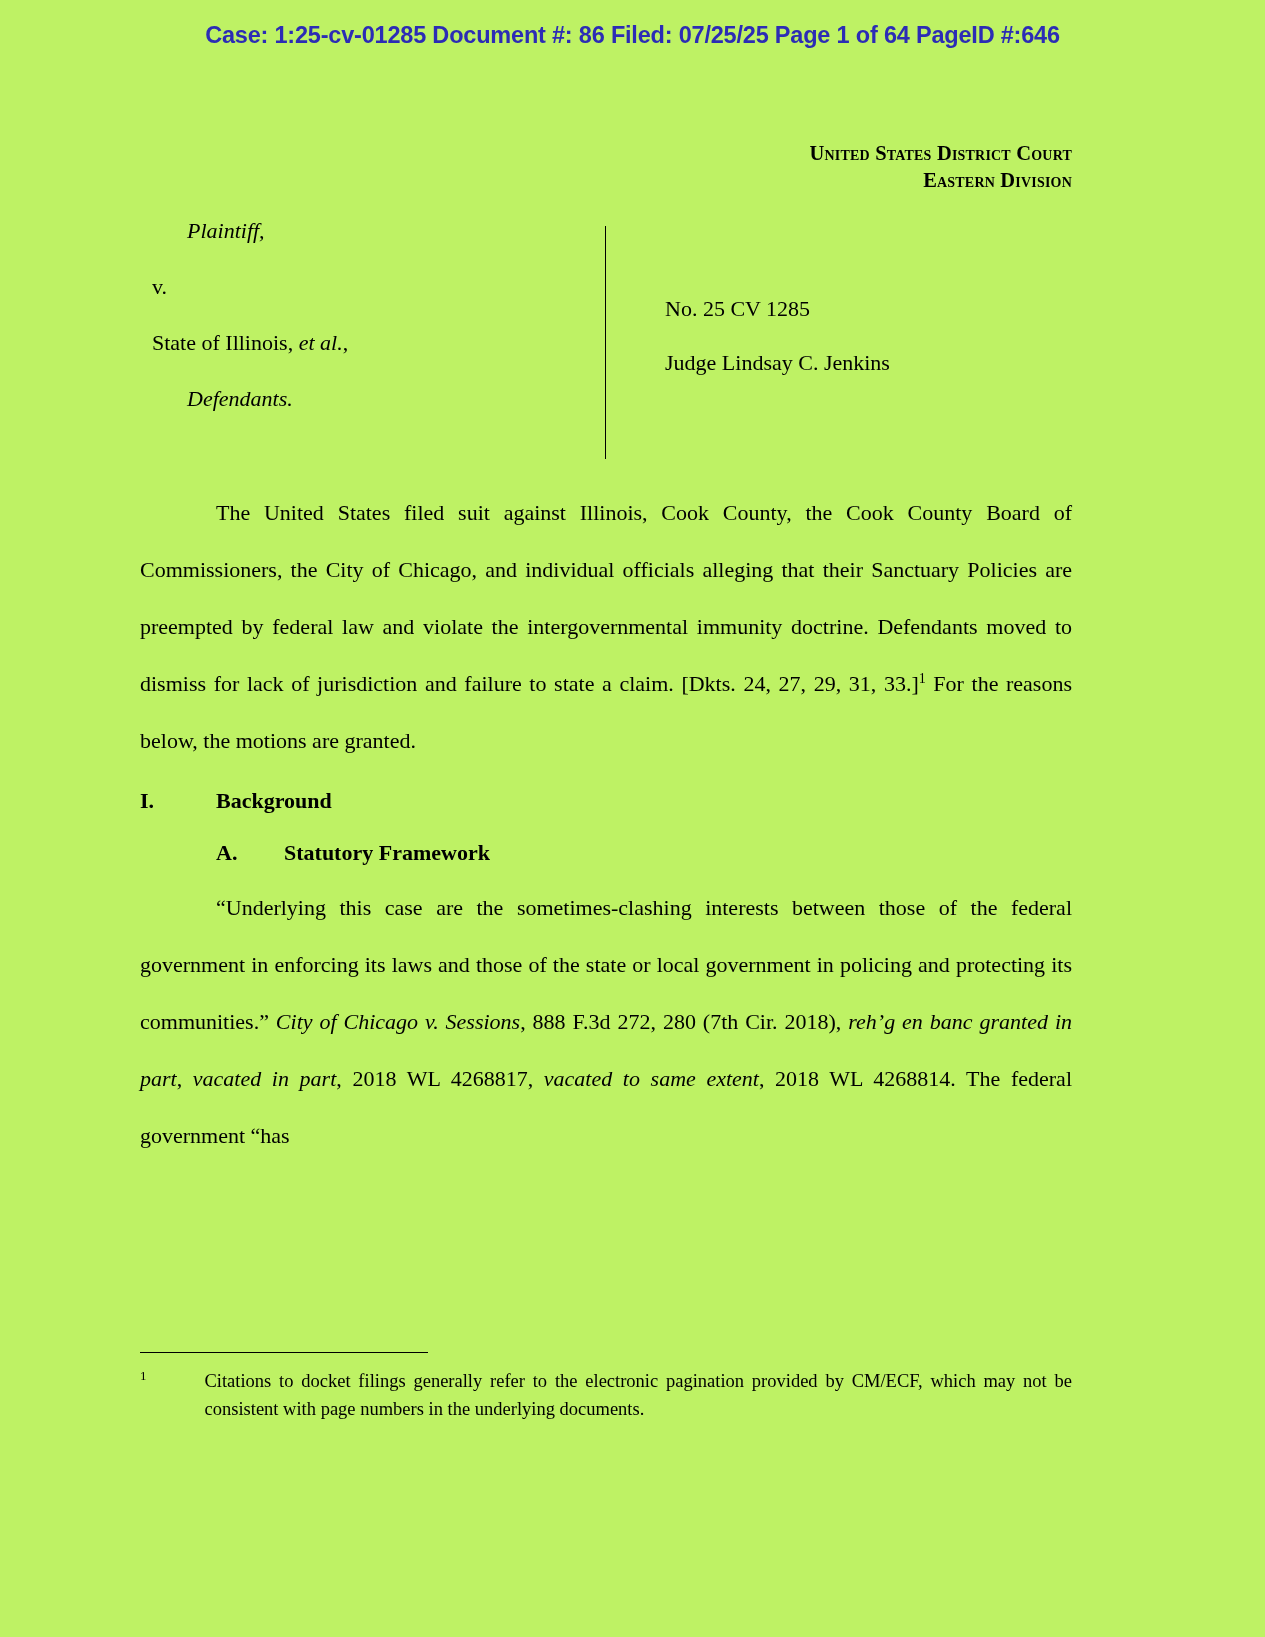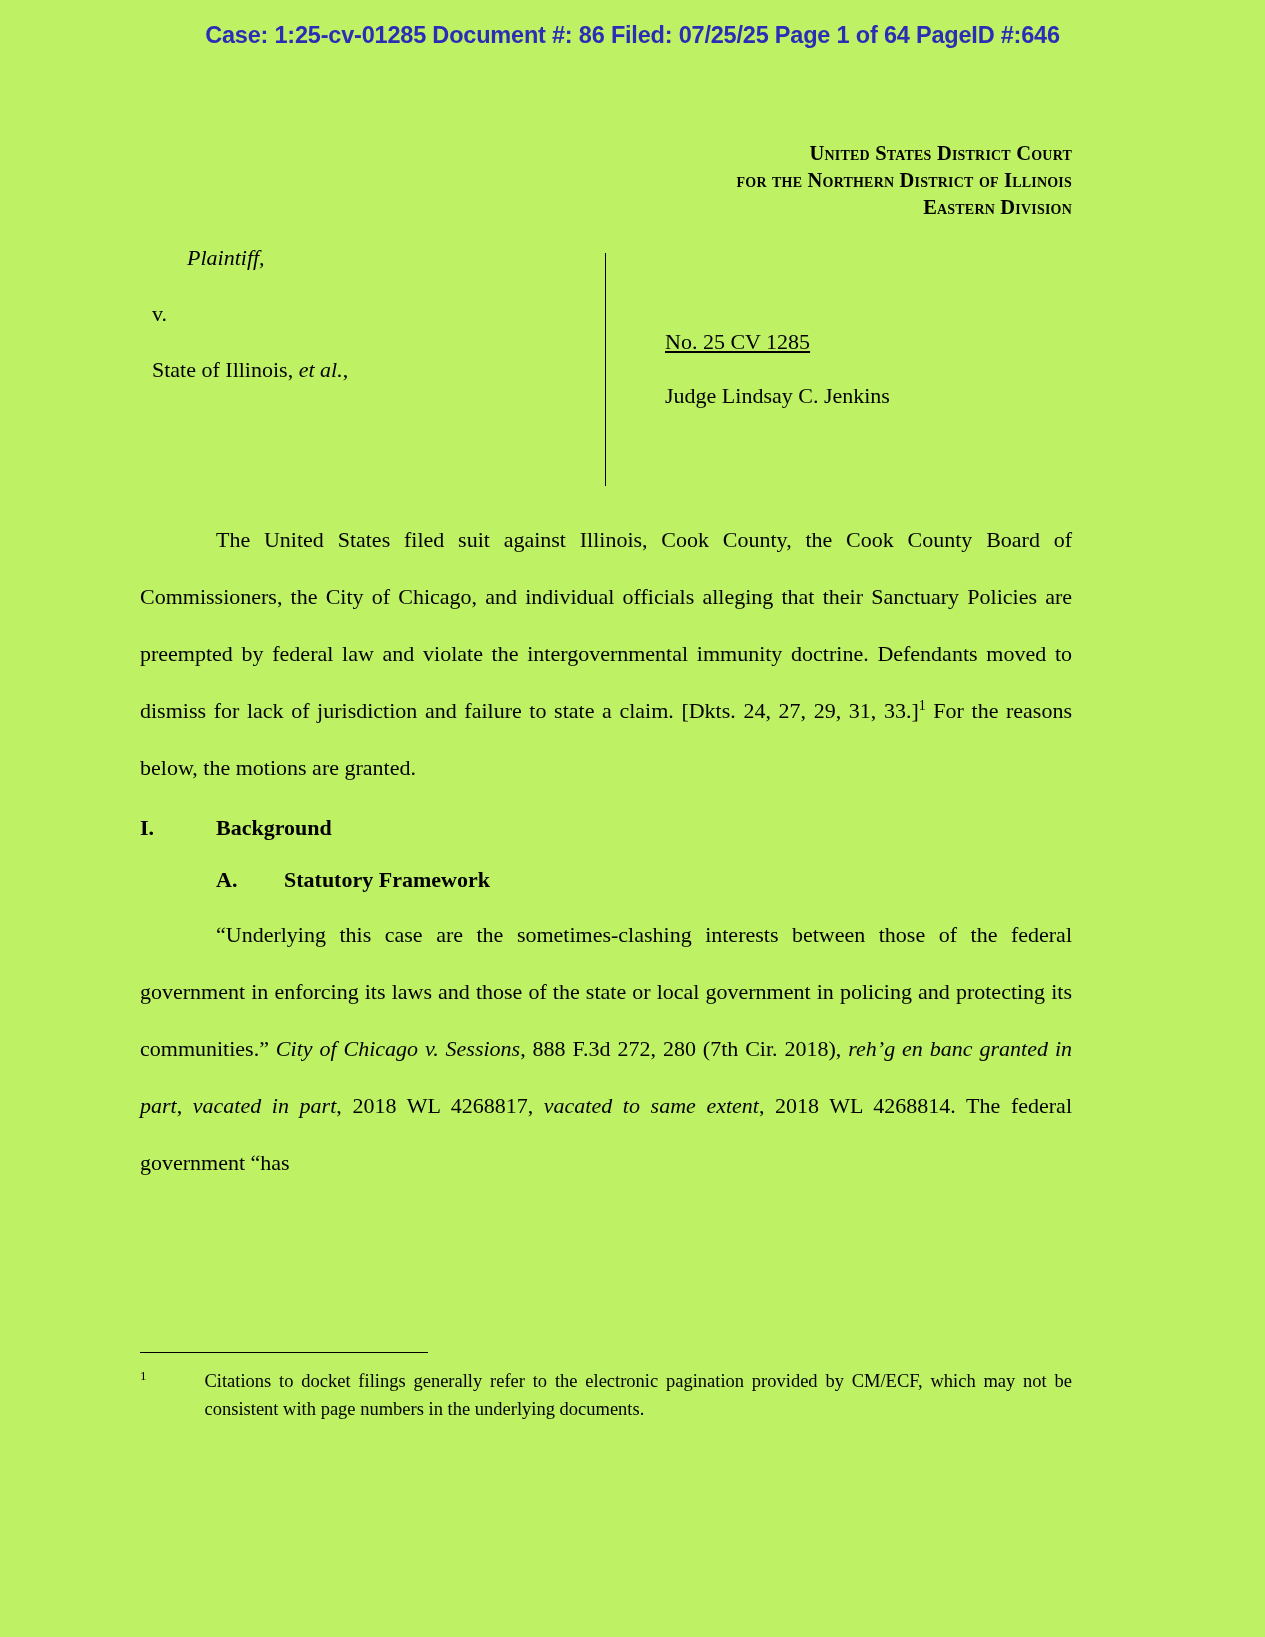--- a/index.html
+++ b/index.html
@@ -96,22 +96,21 @@
   }
   .caption-right {
     position: absolute;
     left: 525px;
     top: 78px;
     width: 400px;
     font-size: 22px;
     line-height: 26px;
   }
   .caption-right .case-no {
-    margin: 6px 0 28px 0;
-    text-decoration: underline;
+    margin: 0 0 28px 0;
   }
   .caption-right .judge {
     margin: 0;
   }
 
   
   .doc-title {
     margin-top: 14px;
     text-align: center;
     font-weight: 700;
@@ -199,31 +198,31 @@
 <body>
 
 <div class="page">
 
   <div class="ecf-header">Case: 1:25-cv-01285 Document #: 86 Filed: 07/25/25 Page 1 of 64 PageID #:646</div>
 
   <div class="content">
 
     <div class="court-heading">
       <div class="smallcaps">United States District Court</div>
-      <div class="smallcaps">for the Northern District of Illinois</div>
       <div class="smallcaps">Eastern Division</div>
     </div>
 
     <div class="caption">
       <div class="caption-rule"></div>
 
       <div class="caption-left">
         <p class="role">Plaintiff,</p>
         <p class="vee">v.</p>
         <p class="party"><span>State of Illinois, </span><em>et al.</em><span>,</span></p>
+        <p class="role-last">Defendants.</p>
       </div>
 
       <div class="caption-right">
         <p class="case-no">No. 25 CV 1285</p>
         <p class="judge">Judge Lindsay C. Jenkins</p>
       </div>
     </div>
 
 
     <p class="body first"><span>The United States filed suit against Illinois, Cook County, the Cook County Board of Commissioners, the City of Chicago, and individual officials alleging that their Sanctuary Policies are preempted by federal law and violate the intergovernmental immunity doctrine. Defendants moved to dismiss for lack of jurisdiction and failure to state a claim. [Dkts. 24, 27, 29, 31, 33.]</span><span class="sup">1</span><span> For the reasons below, the motions are granted.</span></p>

